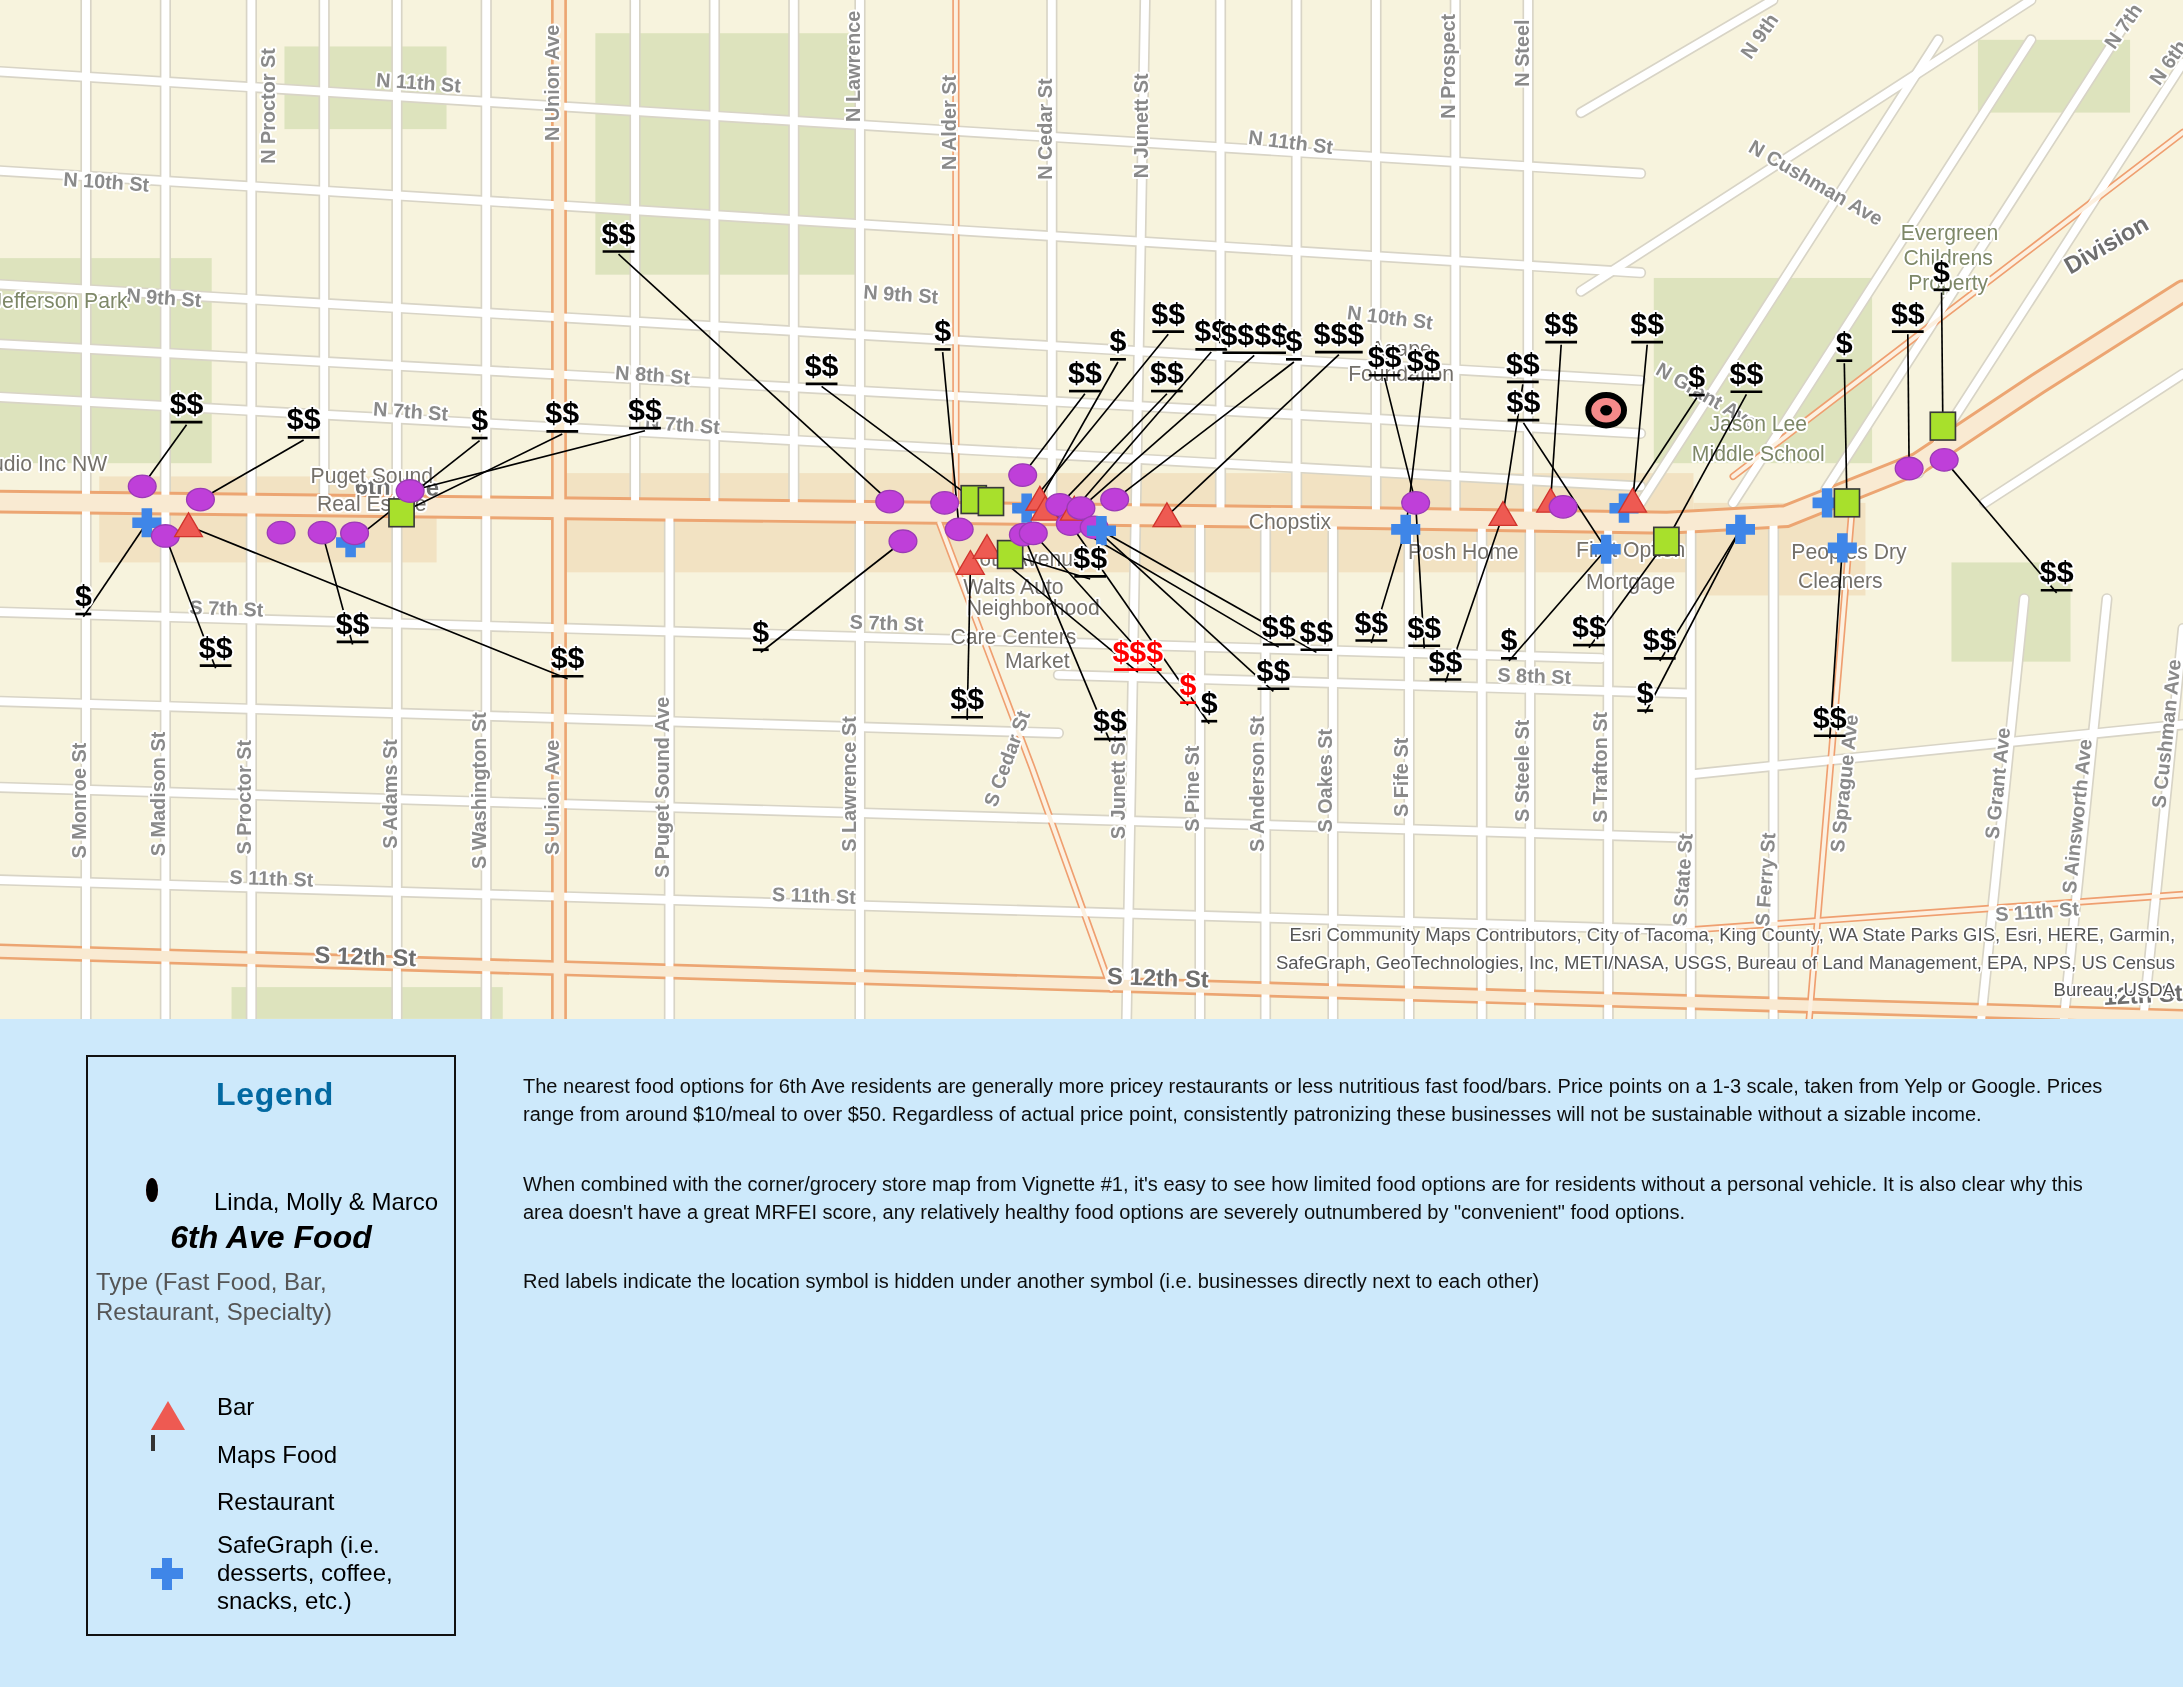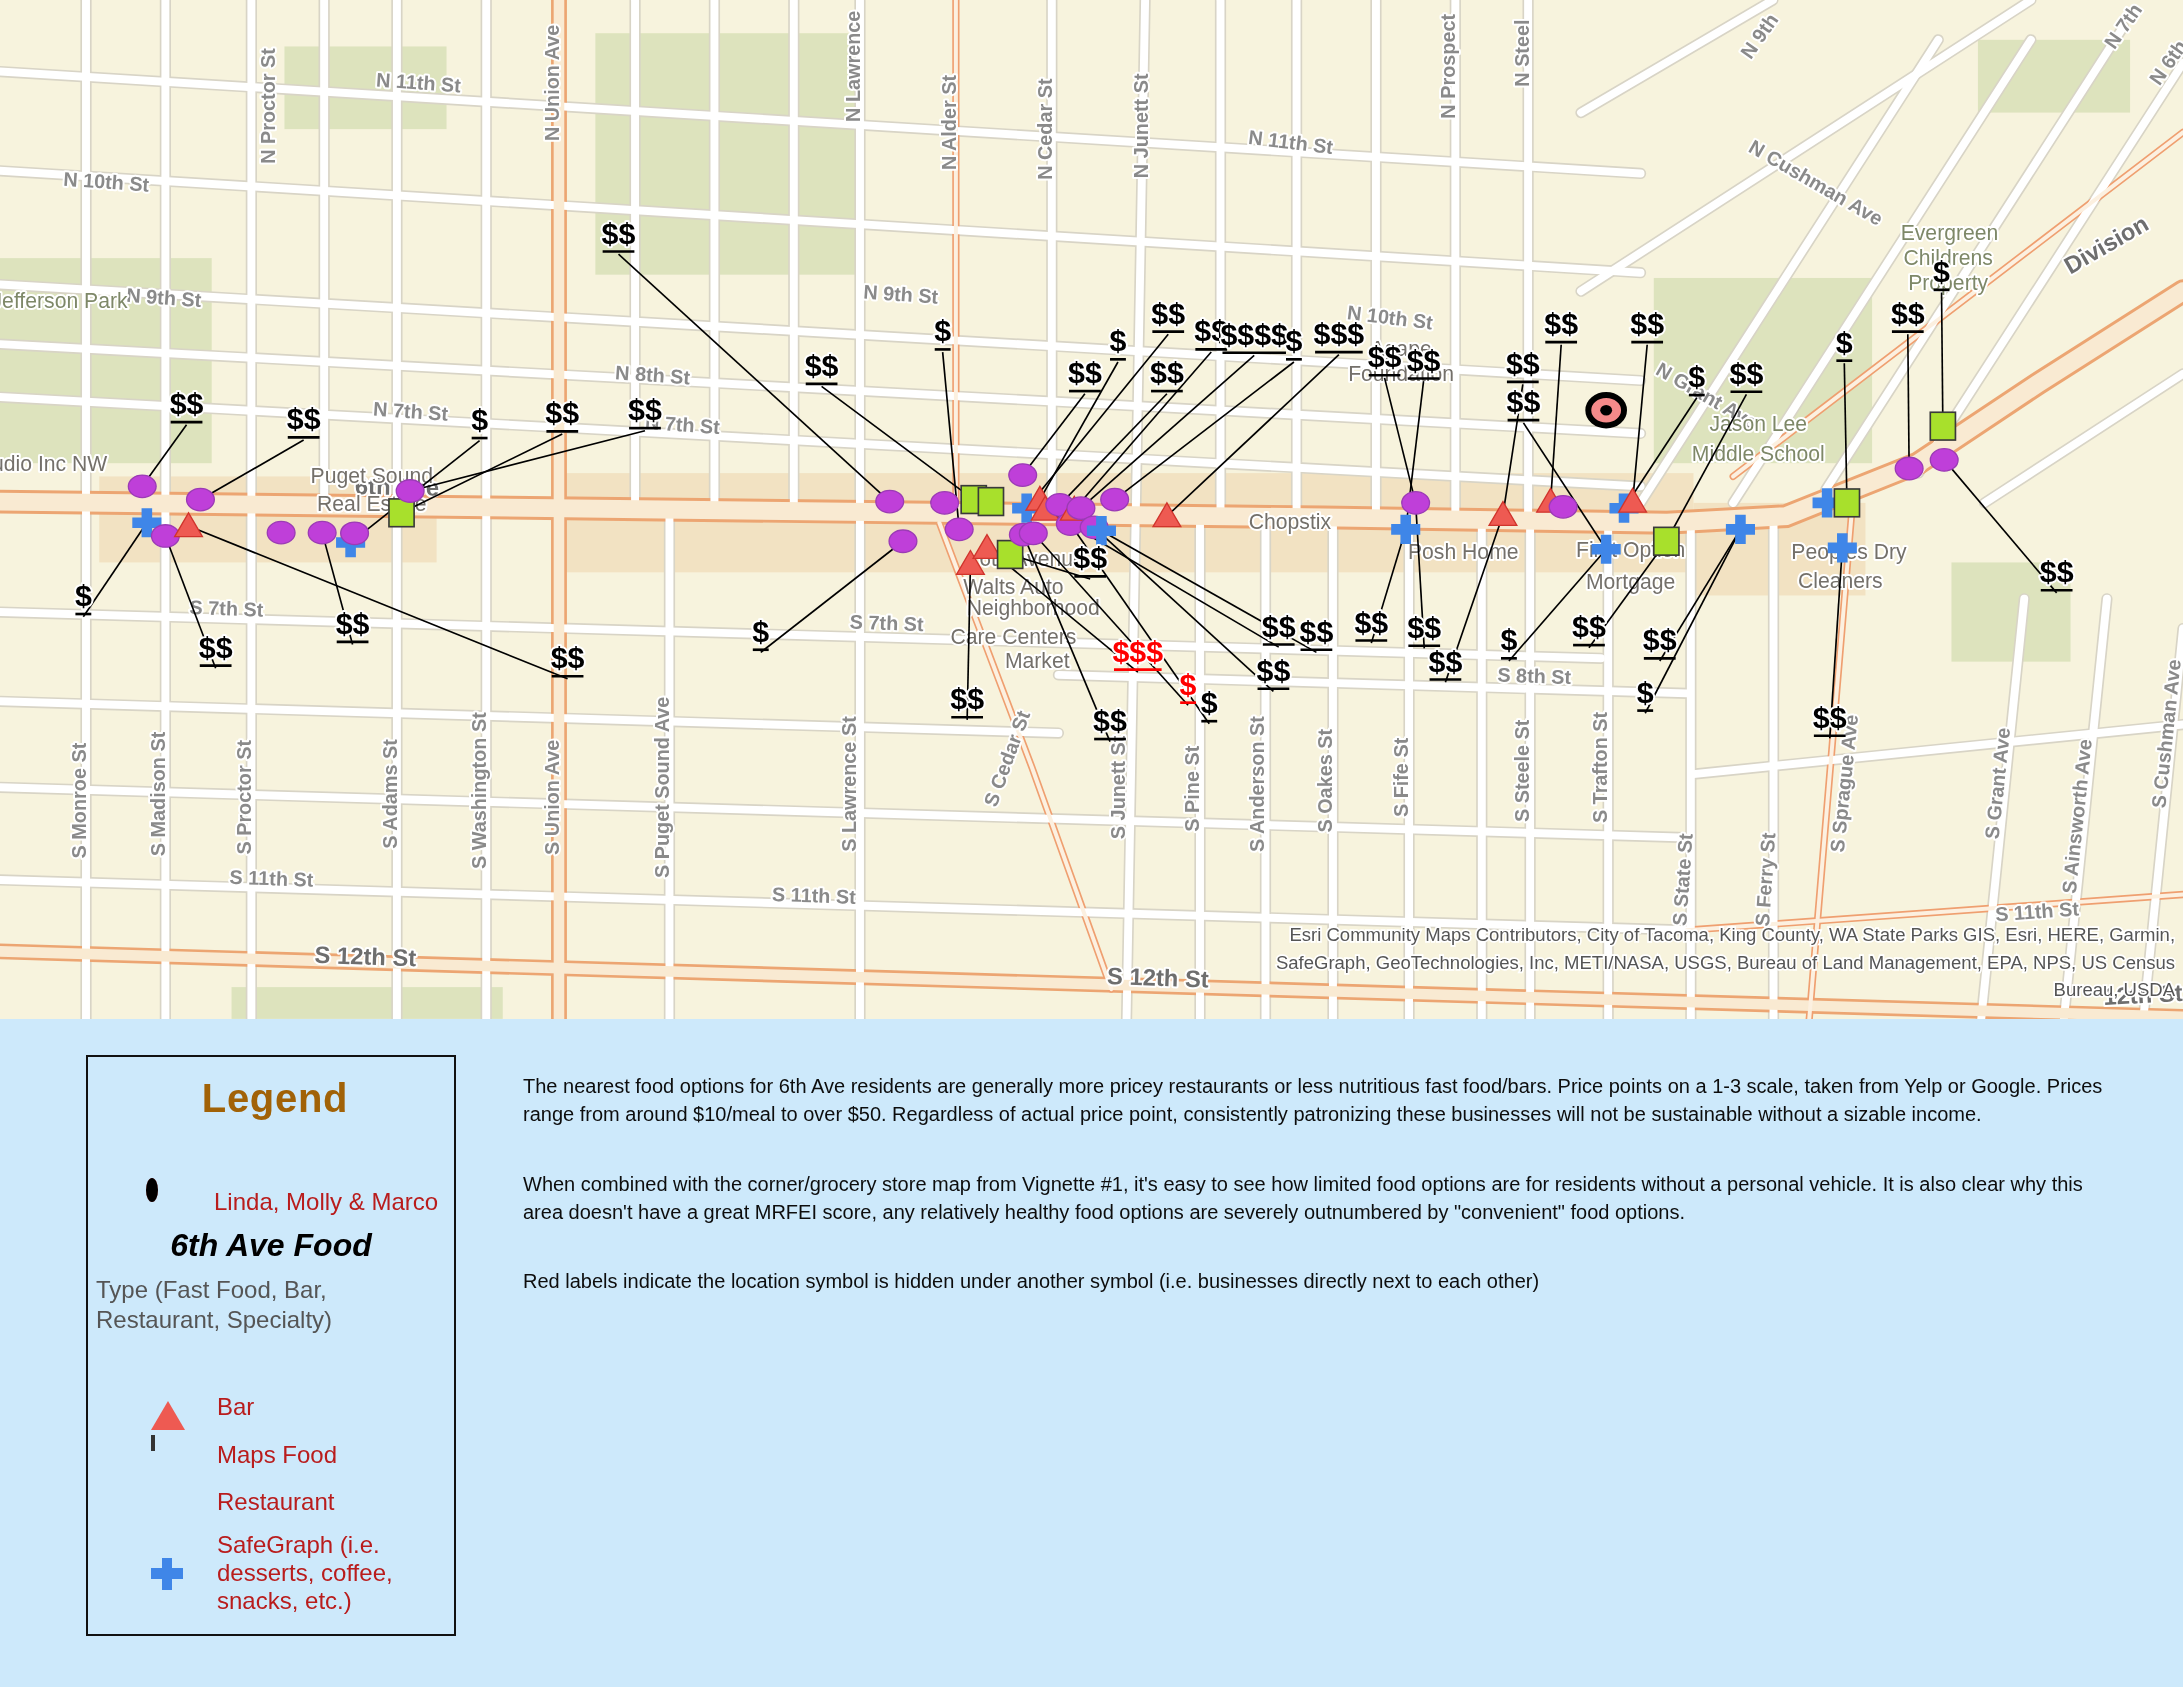--- a/index.html
+++ b/index.html
@@ -1,23 +1,23 @@
 <!DOCTYPE html>
 <html style="font-size:10.6px"><head>
 <meta charset="utf-8">
 <style>
   html,body{margin:0;padding:0;background:#ffffff;}
   #page{position:relative;width:2183px;height:1687px;overflow:hidden;font-family:"Liberation Sans",sans-serif;}
   #map{position:absolute;left:0;top:0;background:#f7f3dd;}
   #bottom{position:absolute;left:0;top:1019px;width:2183px;height:668px;background:#cde9fb;}
   #legendBox{position:absolute;left:86px;top:36px;width:370px;height:581px;border:2.6px solid #111;box-sizing:border-box;}
-  .lgTitle{font-size:40px;font-weight:bold;color:#a16207;text-align:center;margin-top:18.5px;letter-spacing:0.7px;padding-left:8px;}
+  .lgTitle{font-size:32px;font-weight:bold;color:#0369a1;text-align:center;margin-top:18.5px;letter-spacing:0.7px;padding-left:8px;}
   .lgRow{position:absolute;left:0;width:100%;}
   .lgIcon{position:absolute;left:63px;}
-  .lgText{position:absolute;left:129px;font-size:24px;color:#b91c1c;}
+  .lgText{position:absolute;left:129px;font-size:24px;color:#000000;}
   .lgSub{font-size:32px;font-weight:bold;text-align:center;font-style:italic;}
   .lgType{font-size:24px;color:#555;line-height:1.25;margin-left:8px;}
   #textBlock{position:absolute;left:523px;top:53px;width:1594px;color:#0d0d0d;}
   #textBlock p{font-size:20px;line-height:1.42;margin:0 0 41px 0;}
   #note{font-size:20px;line-height:1.3;}
   .tri{width:0;height:0;border-left:17px solid transparent;border-right:17px solid transparent;border-bottom:29px solid #ee5a52;}
   .sq{width:29px;height:30px;background:#a8e02c;border:2px solid #333;}
   .circ{width:30px;height:25px;background:#bf3fd9;border-radius:50%;}
   .cross{position:relative;width:32px;height:32px;}
   .cross:before{content:"";position:absolute;left:10.6px;top:0;width:10.6px;height:32px;background:#3f86e8;}

